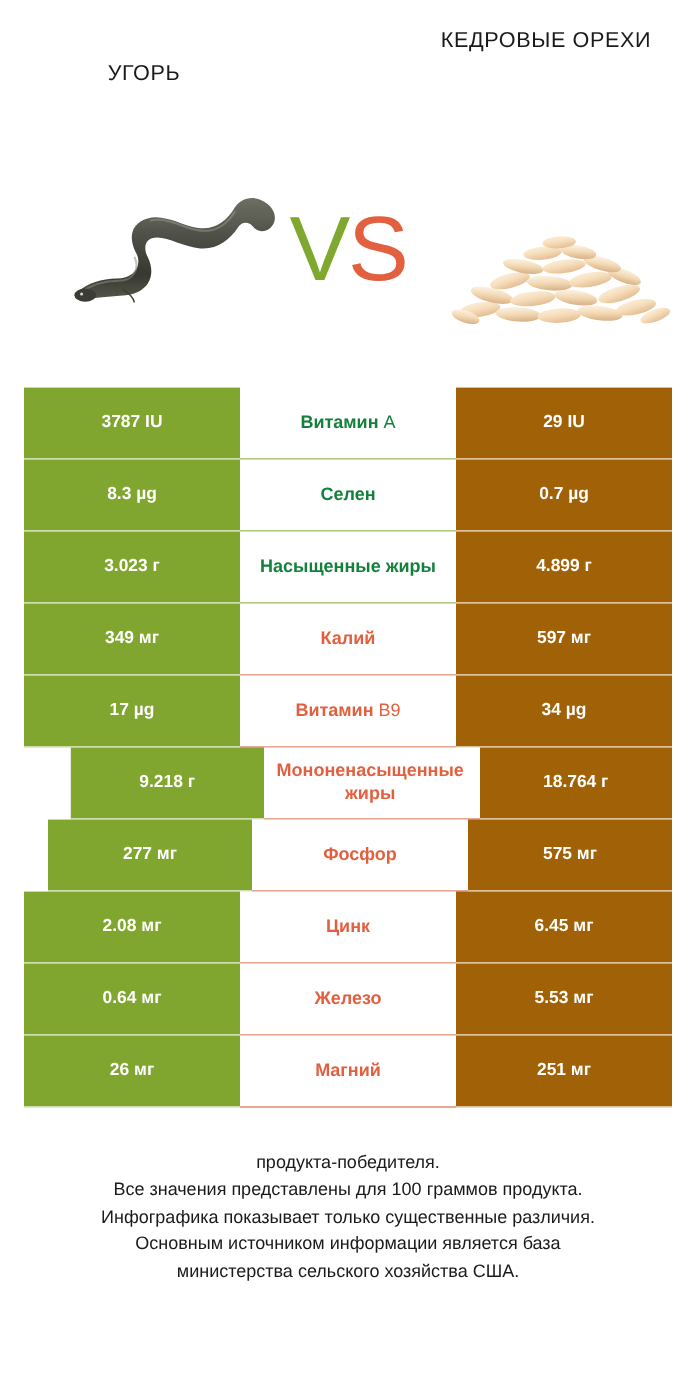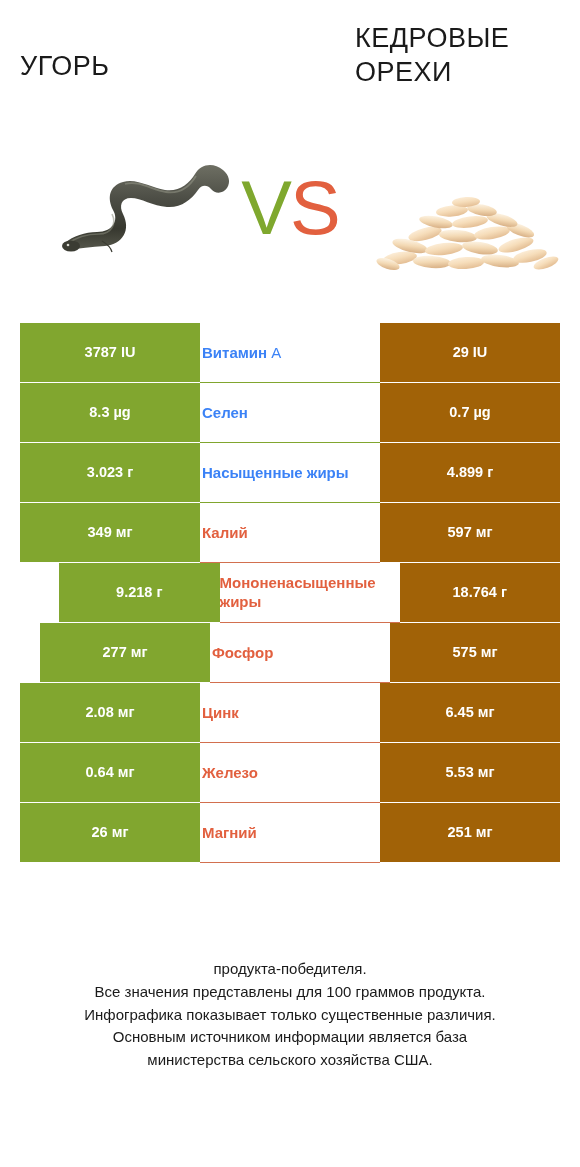--- a/index.html
+++ b/index.html
@@ -18,25 +18,25 @@
   }
 
   
   .header {
     position: relative;
     height: 300px;
     width: 580px;
   }
   .title {
     position: absolute;
-    font-size: 27px;
+    font-size: 18px;
     font-weight: 400;
     letter-spacing: 0.5px;
     color: #1a1a1a;
-    text-align: left;
+    text-align: center;
     line-height: 1.25;
     text-transform: uppercase;
   }
   .title-left {
     left: 20px;
     top: 50px;
     width: 200px;
   }
   .title-right {
     left: 355px;
@@ -75,34 +75,35 @@
   .row {
     display: flex;
     width: 540px;
     box-sizing: border-box;
   }
   .cell {
     box-sizing: border-box;
     display: flex;
     align-items: center;
     justify-content: center;
+    text-align: center;
     font-size: 14.5px;
     font-weight: bold;
     line-height: 1.3;
   }
   .cell-left {
     width: 180px;
     background: #81A62F;
     color: #ffffff;
     border-bottom: 1.5px solid #ffffff;
   }
   .cell-mid {
     width: 180px;
     background: #ffffff;
-    color: #3b82f6;
+    color: #15803d;
     font-size: 15px;
     padding: 0 2px;
     overflow: hidden;
     white-space: nowrap;
   }
   .cell-mid .lbl {
     display: block;
     white-space: normal;
     width: 176px;
   }
@@ -255,20 +256,30 @@
     <div class="row" style="height: 60px;">
       <div class="cell cell-left">349 мг</div>
       <div class="midwrap">
         <div class="cell cell-mid win-orange">
           <span class="lbl">Калий</span>
         </div>
         <div class="midline orange"></div>
       </div>
       <div class="cell cell-right">597 мг</div>
     </div>
+    <div class="row" style="height: 60px;">
+      <div class="cell cell-left">17 µg</div>
+      <div class="midwrap">
+        <div class="cell cell-mid win-orange">
+          <span class="lbl">Витамин<span class="sub"> B9</span></span>
+        </div>
+        <div class="midline orange"></div>
+      </div>
+      <div class="cell cell-right">34 µg</div>
+    </div>
     <div class="row" style="height: 60px; padding-left: 39px;">
       <div class="cell cell-left">9.218 г</div>
       <div class="midwrap">
         <div class="cell cell-mid win-orange">
           <span class="lbl" style="width: 200px; margin-left: -2px;">Мононенасыщенные жиры</span>
         </div>
         <div class="midline orange"></div>
       </div>
       <div class="cell cell-right">18.764 г</div>
     </div>

